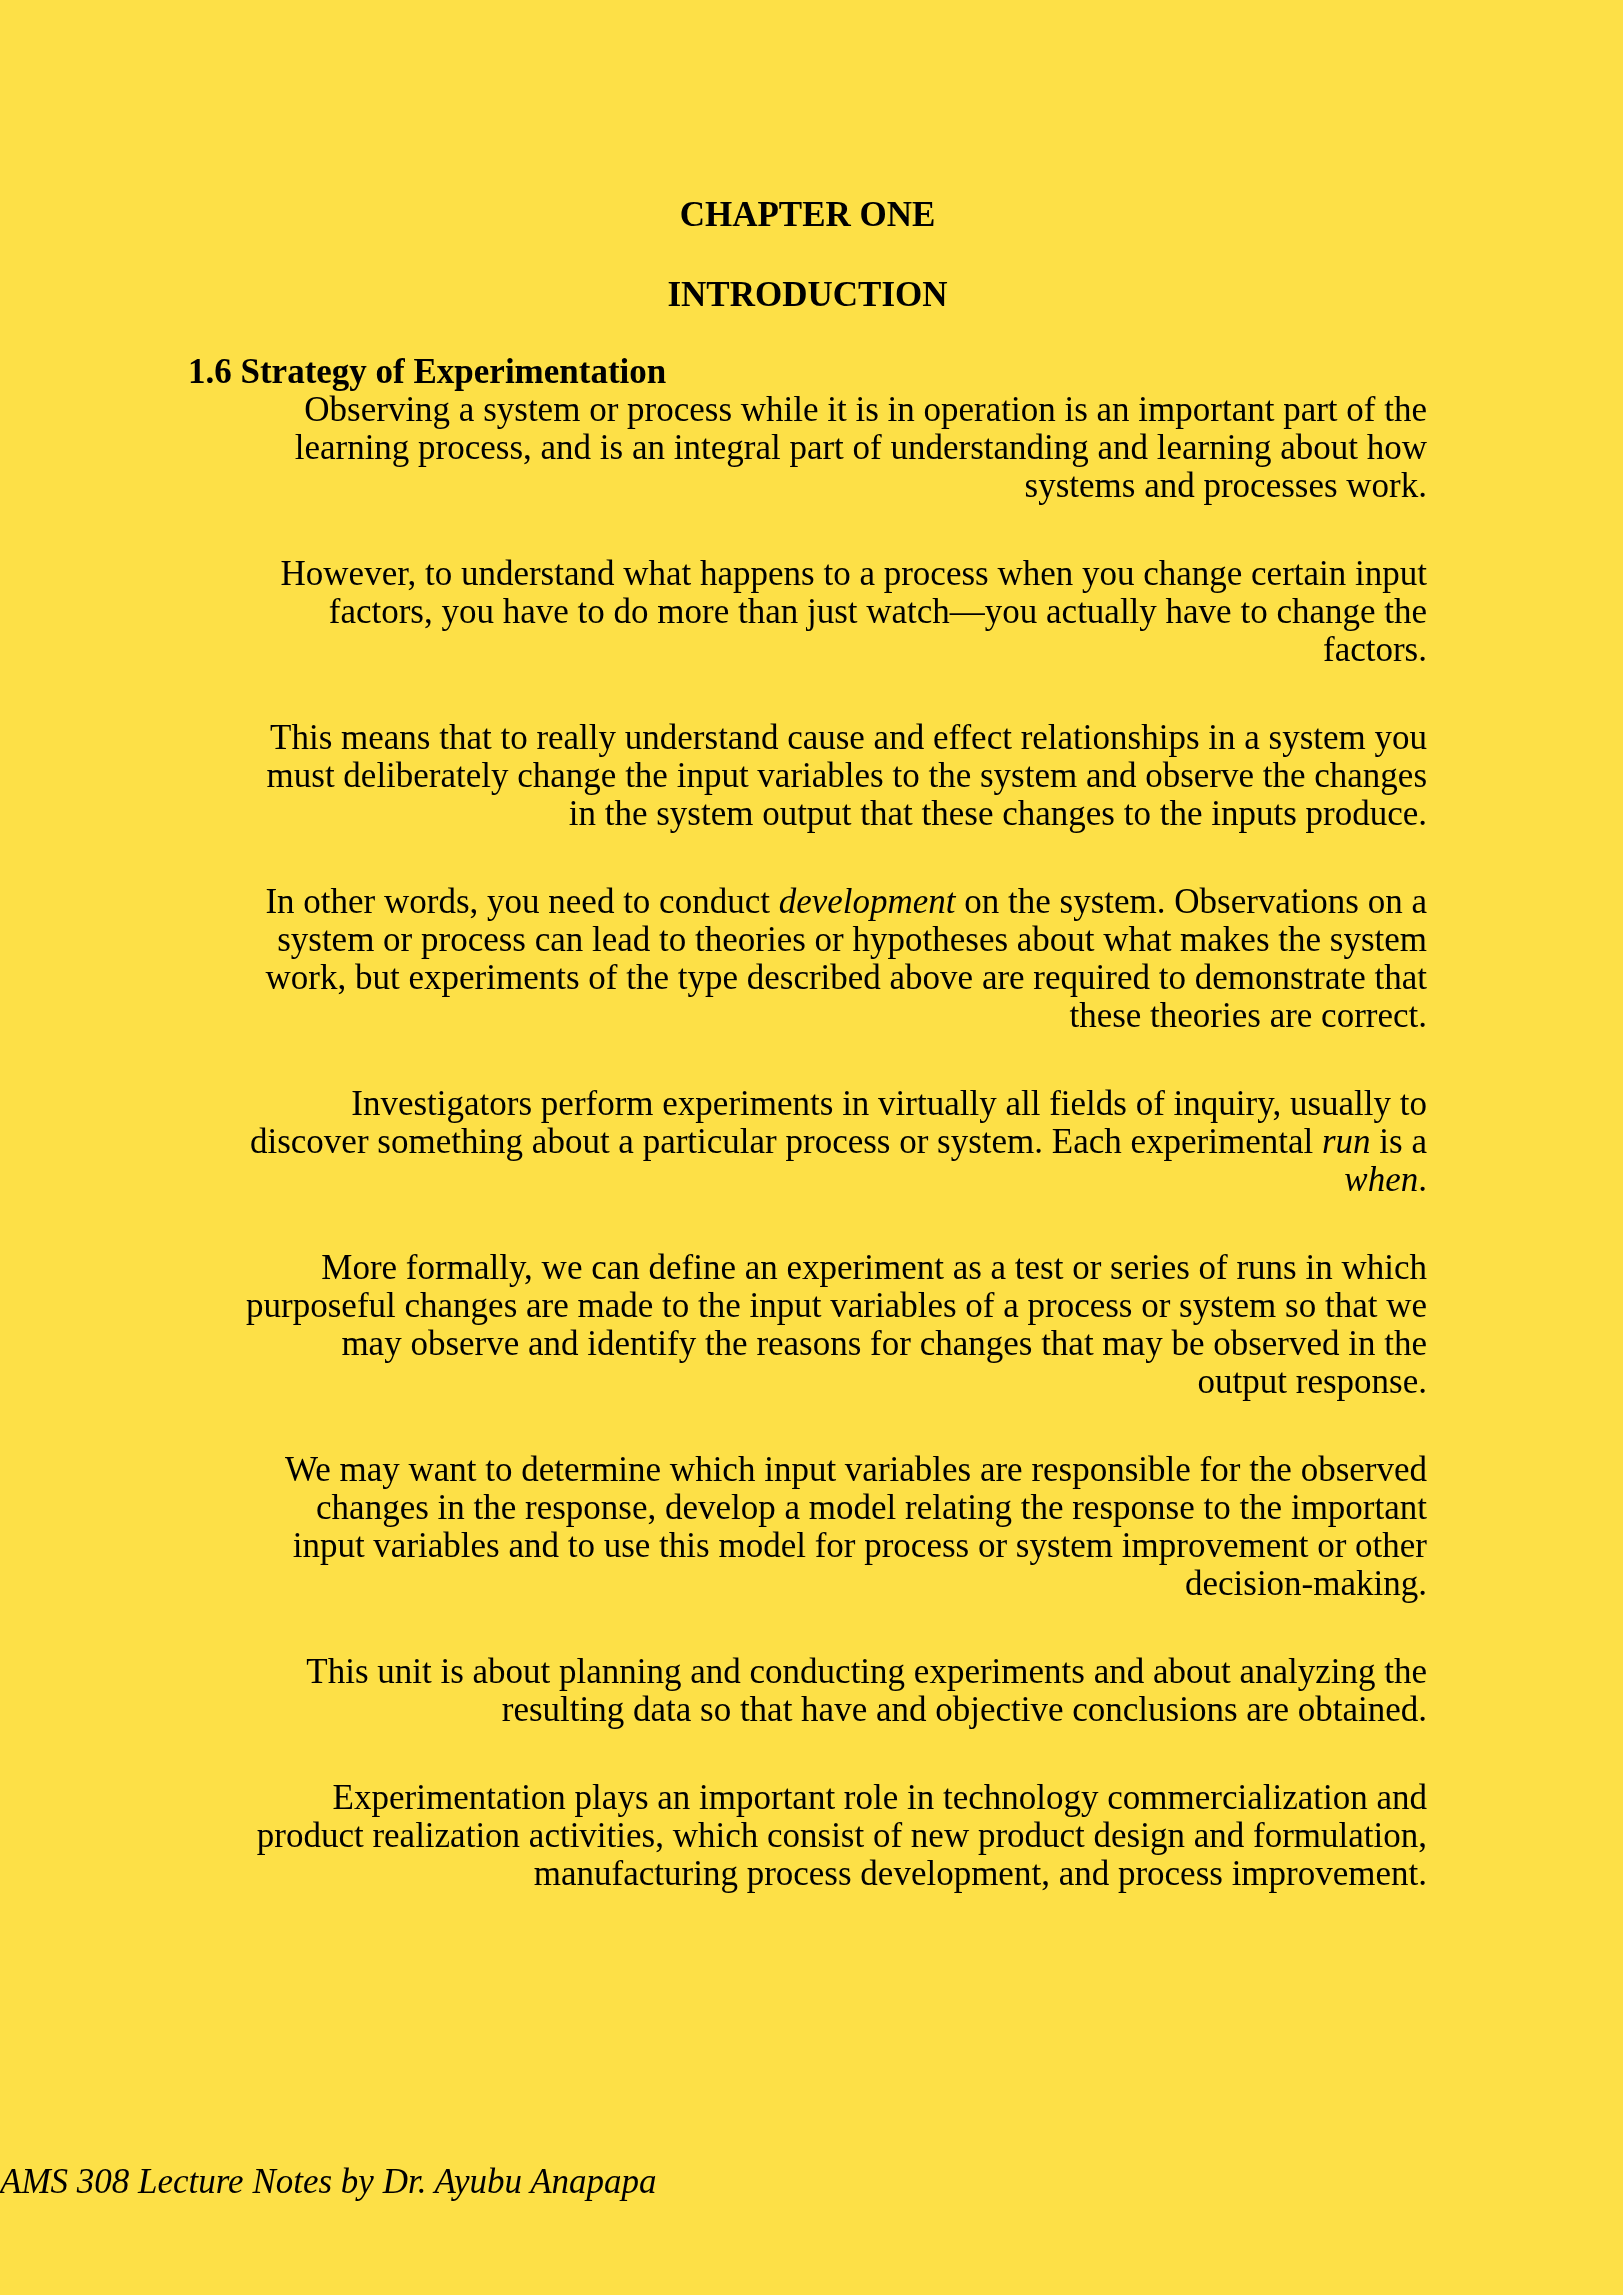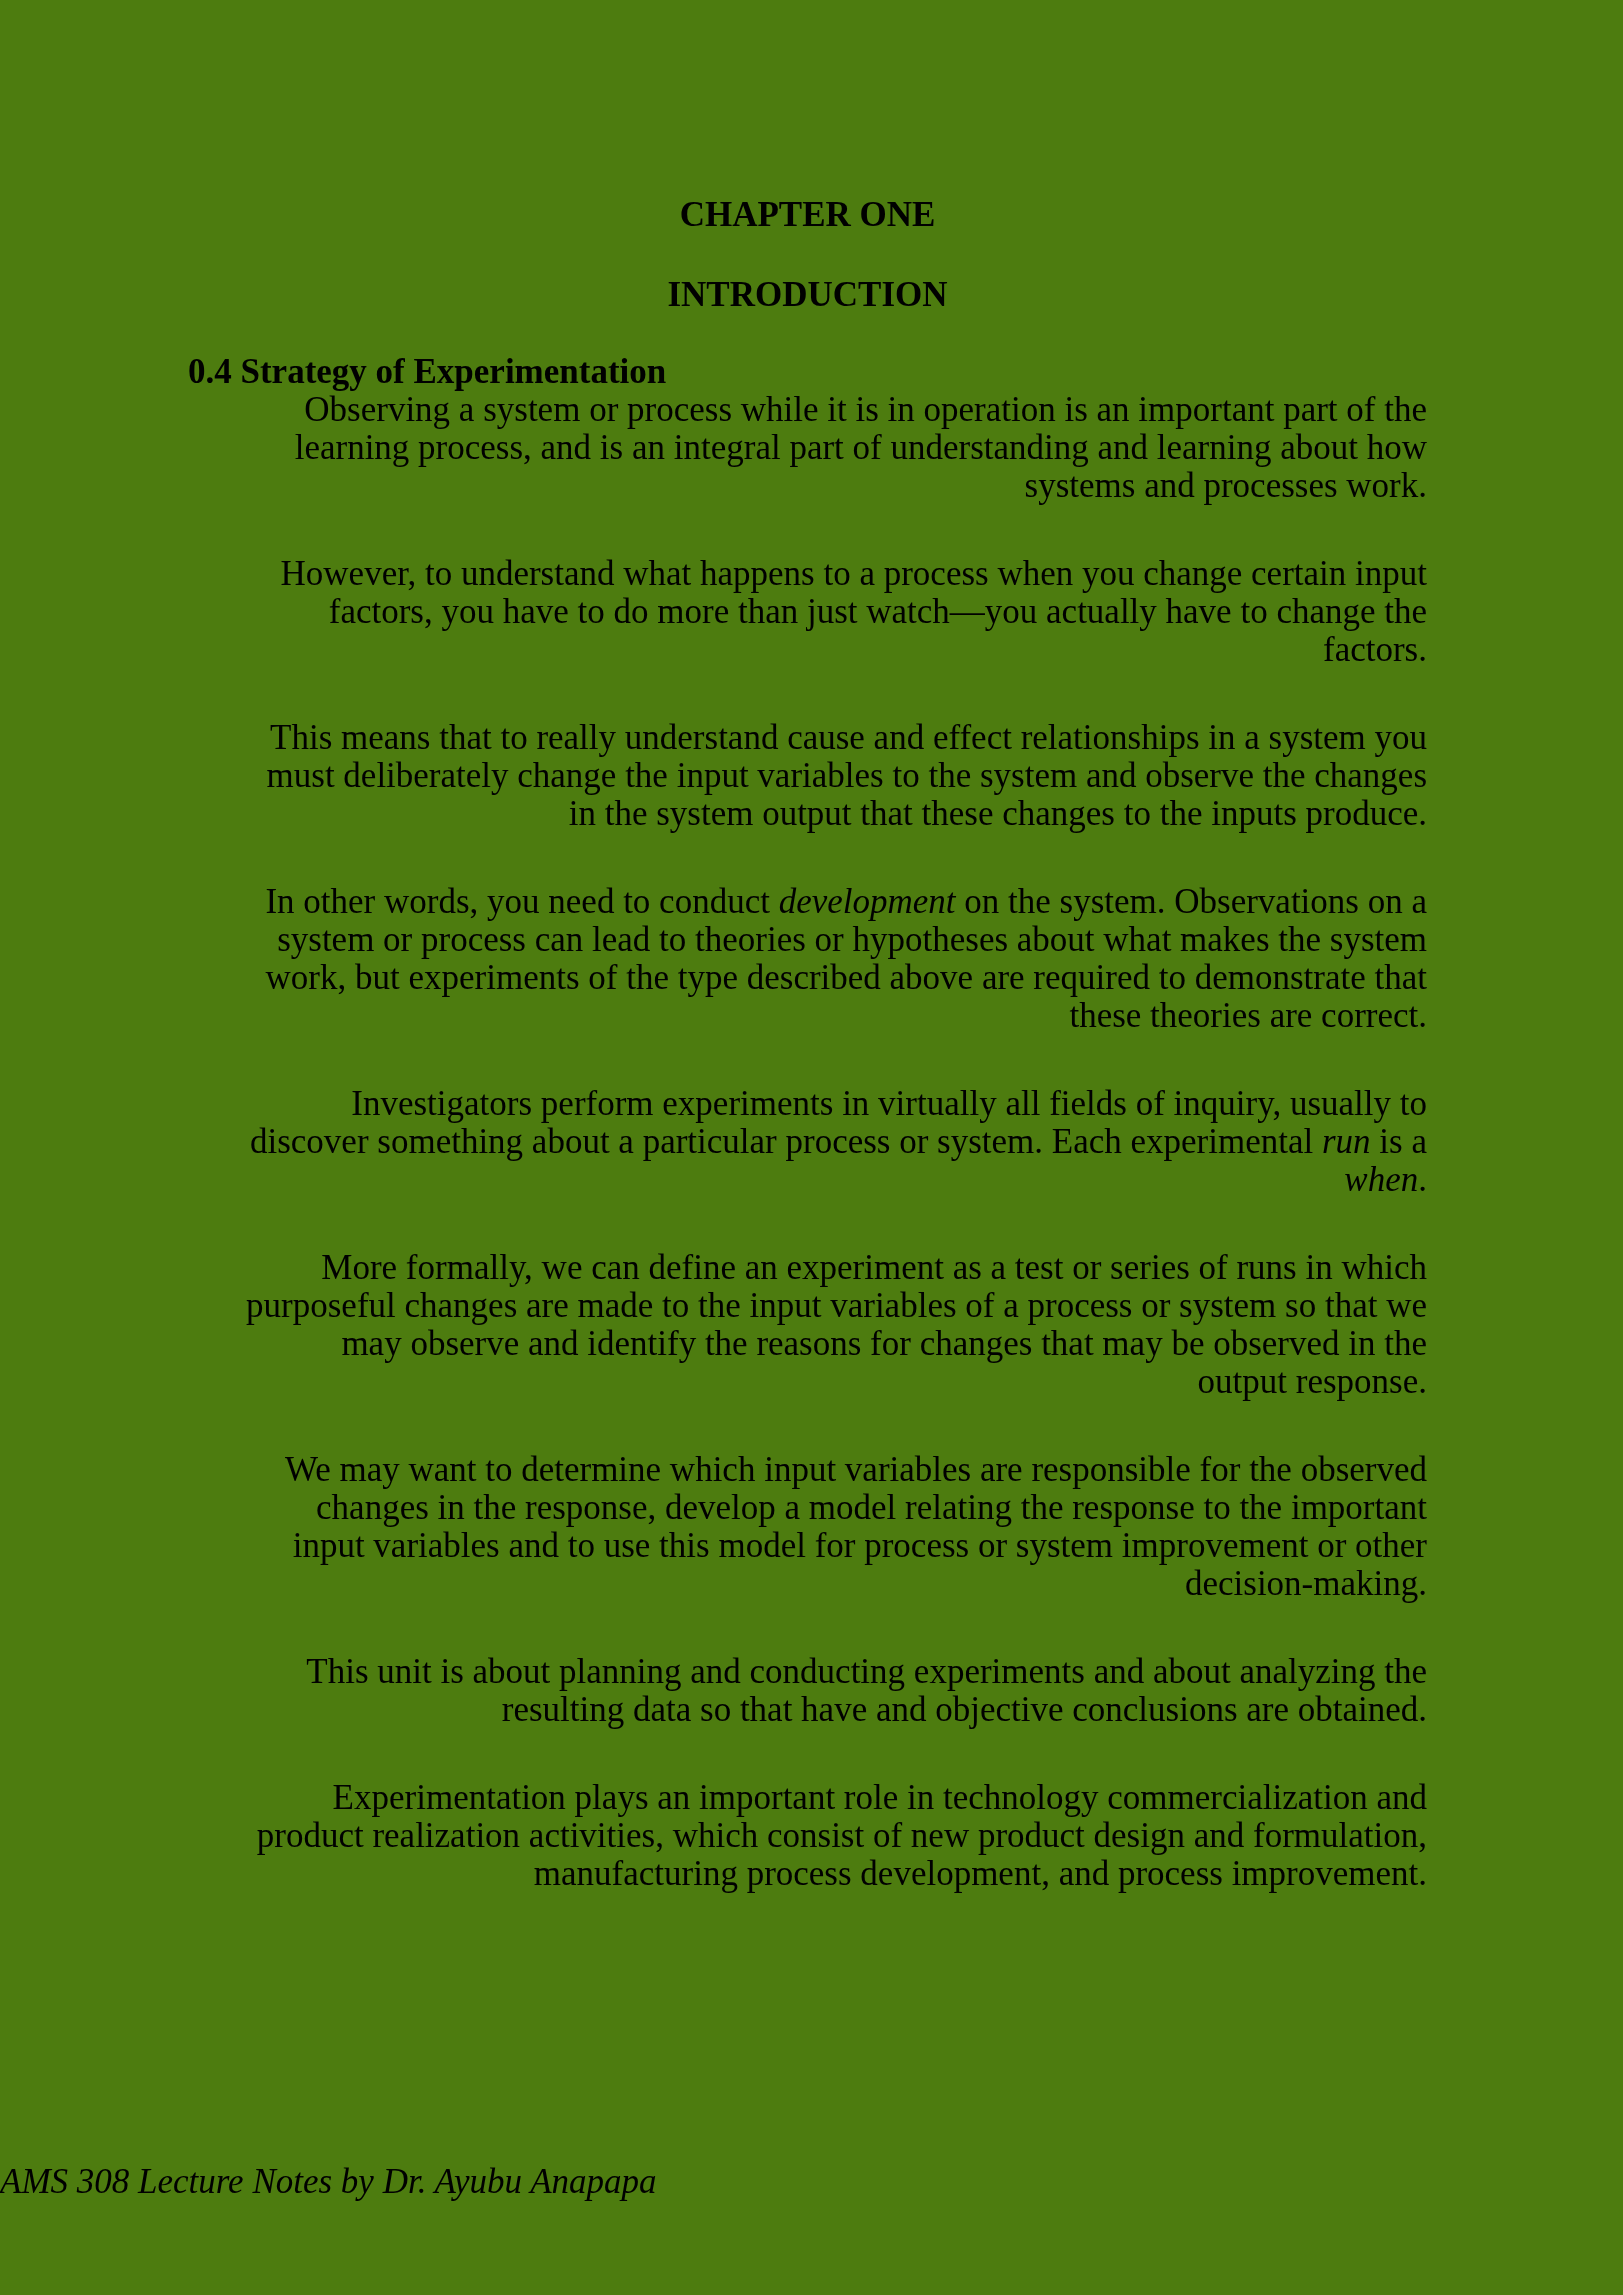--- a/index.html
+++ b/index.html
@@ -4,21 +4,21 @@
 <style>
   html, body {
     margin: 0;
     padding: 0;
     background: #ffffff;
   }
   .page {
     position: relative;
     width: 1623px;
     height: 2295px;
-    background: #4d7c0f;
+    background: #fde047;
     color: #000000;
     font-family: "Liberation Serif", "DejaVu Serif", serif;
     overflow: hidden;
   }
   .content {
     position: absolute;
     left: 188px;
     top: 196px;
     width: 1239px;
   }
@@ -61,21 +61,21 @@
     font-style: italic;
   }
 </style>
 </head>
 <body>
 
 <div class="page">
   <div class="content">
     <div class="chapter-title">CHAPTER ONE</div>
     <div class="section-title">INTRODUCTION</div>
-    <div class="section-heading">0.4 Strategy of Experimentation</div>
+    <div class="section-heading">1.6 Strategy of Experimentation</div>
     <div>
         <p class="body"><span>Observing a system or process while it is in operation is an important part of the
 learning process, and is an integral part of understanding and learning about how
 systems and processes work.</span></p>
         <p class="body"><span>However, to understand what happens to a process when you change certain input
 factors, you have to do more than just watch—you actually have to change the
 factors.</span></p>
         <p class="body"><span>This means that to really understand cause and effect relationships in a system you
 must deliberately change the input variables to the system and observe the changes
 in the system output that these changes to the inputs produce.</span></p>

